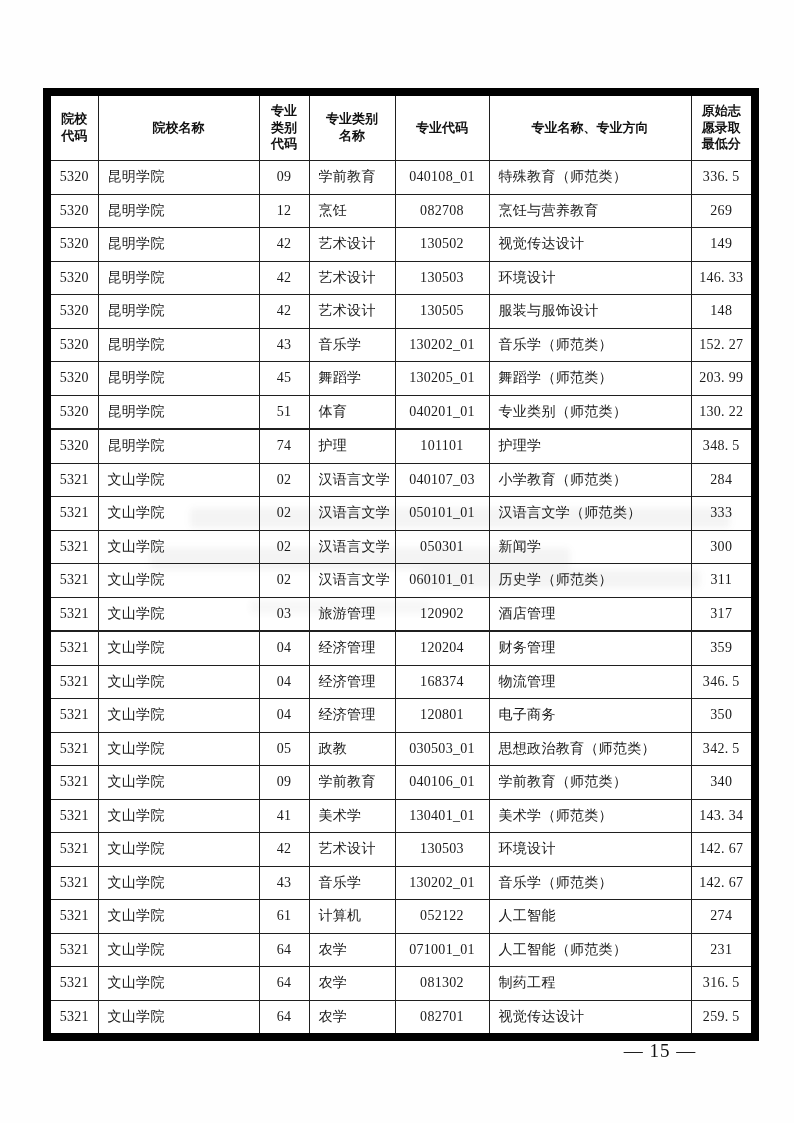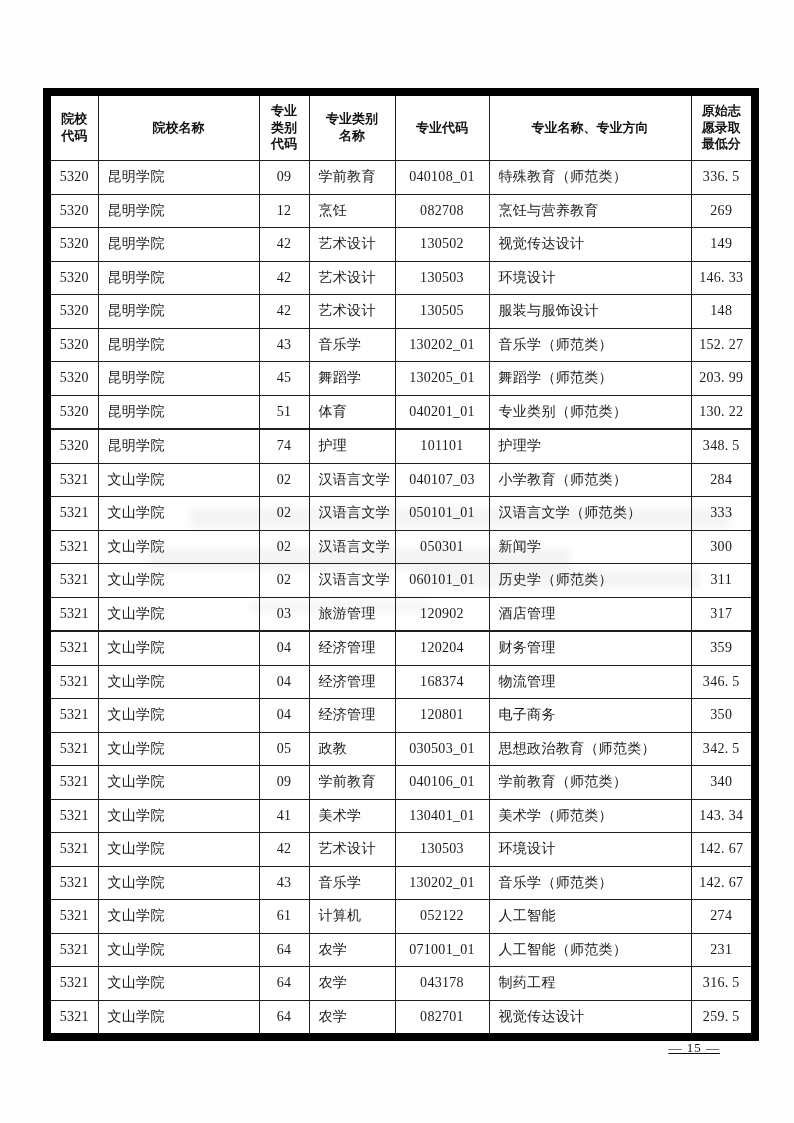--- a/index.html
+++ b/index.html
@@ -59,25 +59,24 @@
   
   table.scores tbody tr:nth-child(9) td,
   table.scores tbody tr:nth-child(15) td {
     border-top-width: 2px;
   }
   .page-number {
     position: absolute;
     left: 600px;
     top: 1040px;
     width: 120px;
-    text-align: right;
-    font-size: 13px;
+    text-align: center;
+    font-size: 19px;
     color: #111;
     letter-spacing: 1px;
-    text-decoration: underline;
   }
   
   .watermark {
     position: absolute;
     left: 0;
     top: 0;
     width: 100%;
     height: 100%;
     pointer-events: none;
   }
@@ -339,21 +338,21 @@
           <td class="left">农学</td>
           <td>071001_01</td>
           <td class="left">人工智能（师范类）</td>
           <td>231</td>
         </tr>
         <tr>
           <td>5321</td>
           <td class="left">文山学院</td>
           <td>64</td>
           <td class="left">农学</td>
-          <td>043178</td>
+          <td>081302</td>
           <td class="left">制药工程</td>
           <td>316. 5</td>
         </tr>
         <tr>
           <td>5321</td>
           <td class="left">文山学院</td>
           <td>64</td>
           <td class="left">农学</td>
           <td>082701</td>
           <td class="left">视觉传达设计</td>

